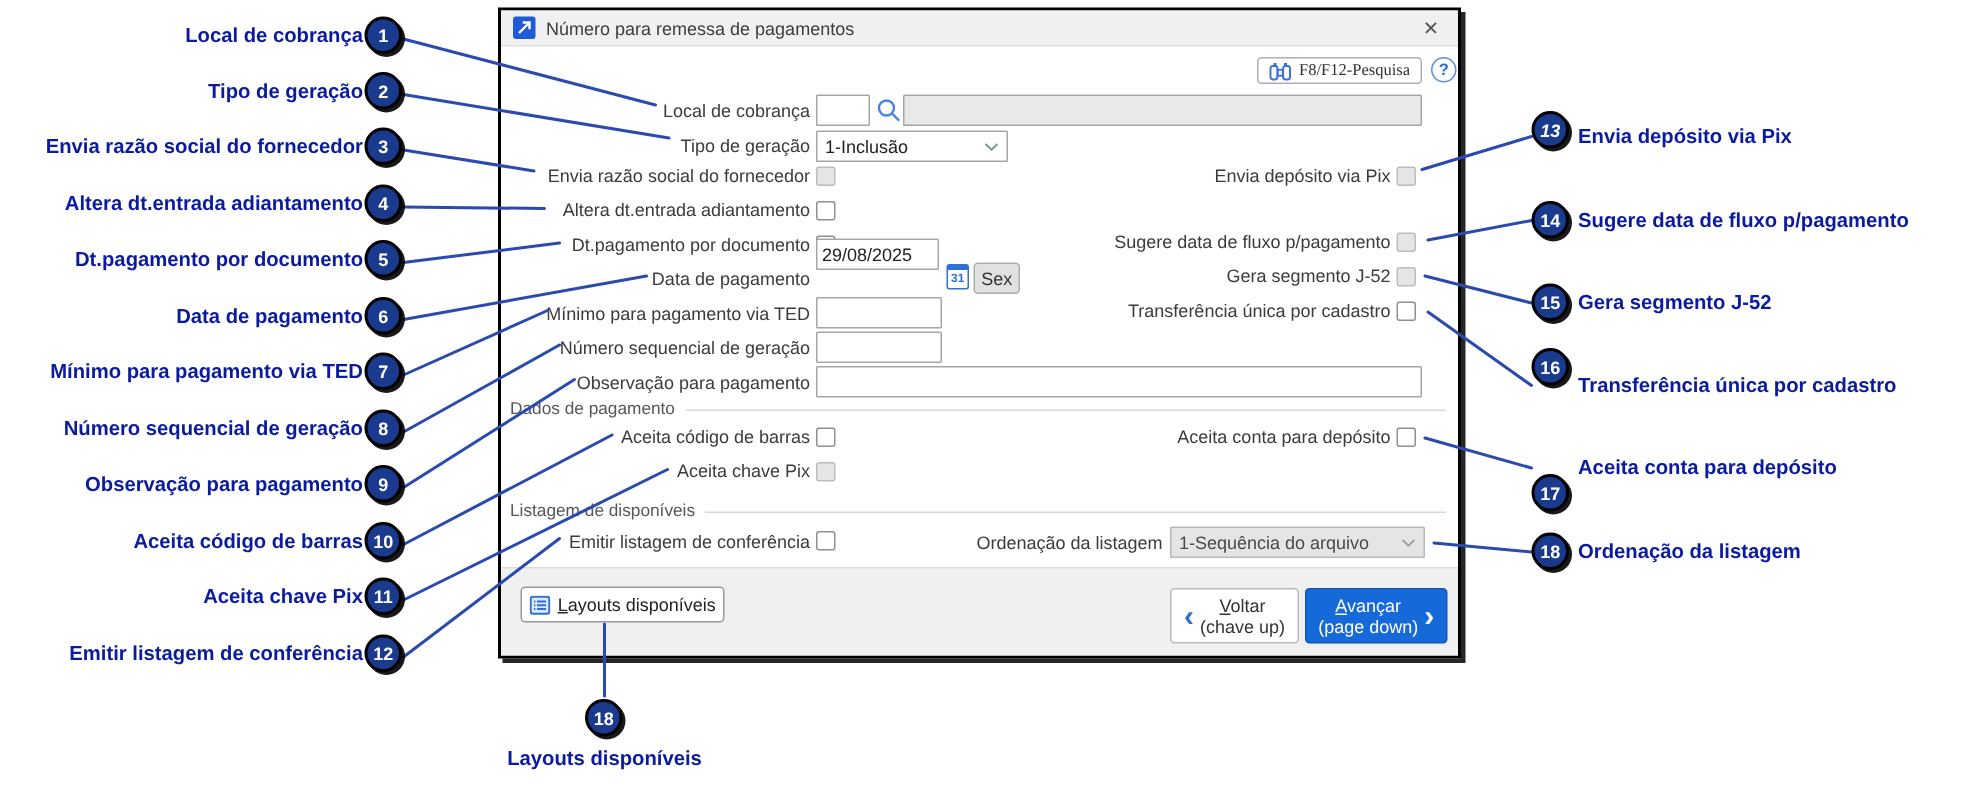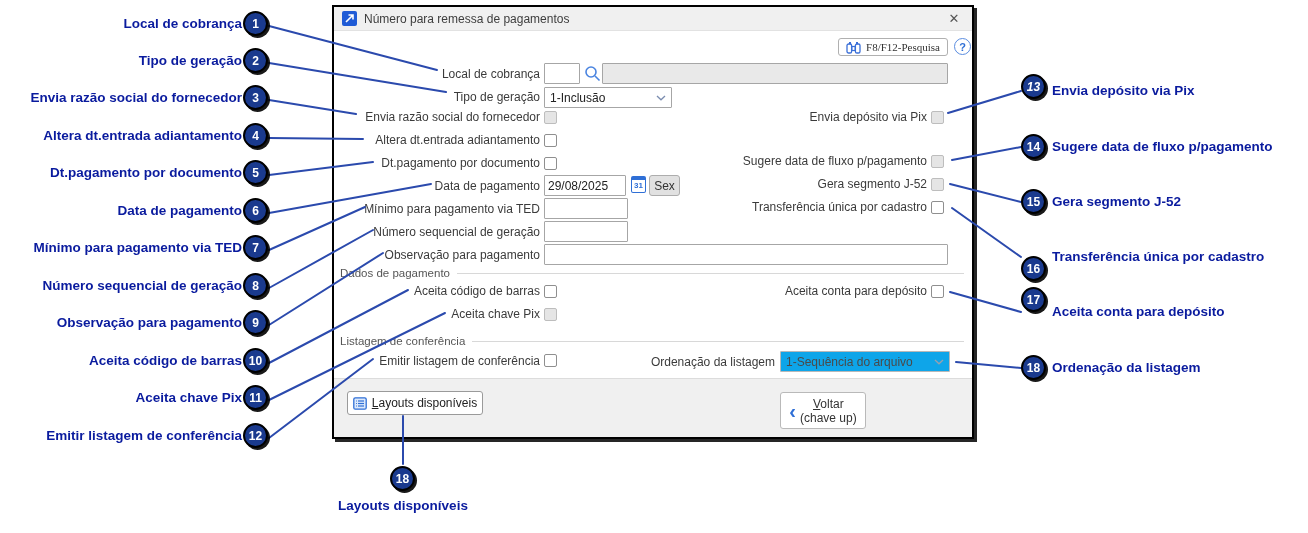--- a/index.html
+++ b/index.html
@@ -27,21 +27,21 @@
 
   .flabel{position:absolute;left:0;width:206px;text-align:right;color:#3b3b3b;white-space:nowrap;}
   .rlabel{position:absolute;left:240px;width:353px;text-align:right;color:#3b3b3b;white-space:nowrap;}
   .inp{position:absolute;box-sizing:border-box;border:1px solid #a6a6a6;background:#fff;
        font-size:12px;color:#222;padding:0 3px;font-family:inherit;border-radius:1px;}
   .inp.ro{background:#e9e9e9;}
   .icon-wrap{position:absolute;}
   .combo{position:absolute;box-sizing:border-box;border:1px solid #a6a6a6;background:#fff;
          display:flex;align-items:center;justify-content:space-between;padding:0 5px;
          font-size:12px;color:#222;border-radius:1px;}
-  .combo.dis{background:#0ea5e9;color:#4a4a4a;border-color:#b8b8b8;}
+  .combo.dis{background:#e5e5e5;color:#4a4a4a;border-color:#b8b8b8;}
   .cb{position:absolute;width:13px;height:13px;border:1px solid #8f8f8f;background:#fff;
       border-radius:2px;box-sizing:border-box;}
   .cb.cbd{background:#e5e5e5;border-color:#bdbdbd;}
   .cal{position:absolute;left:297px;top:169px;width:15px;height:17px;box-sizing:border-box;
        border:1px solid #2f6fd6;border-top:4px solid #2f6fd6;border-radius:2px;background:#fff;
        display:flex;align-items:center;justify-content:center;}
   .cal31{font-size:8px;color:#2f6fd6;font-weight:bold;line-height:1;}
   .weekday{position:absolute;left:315px;top:168px;width:31px;height:21px;box-sizing:border-box;
            background:#e1e1e1;border:1px solid #adadad;border-radius:3px;display:flex;
            align-items:center;justify-content:center;color:#333;}
@@ -126,21 +126,21 @@
     <div class="flabel" style="top:104px;line-height:13px;">Envia razão social do fornecedor</div>
     <div class="cb cbd" style="left:210px;top:104px;"></div>
 
     <div class="flabel" style="top:127px;line-height:13px;">Altera dt.entrada adiantamento</div>
     <div class="cb" style="left:210px;top:127px;"></div>
 
     <div class="flabel" style="top:150px;line-height:13px;">Dt.pagamento por documento</div>
     <div class="cb" style="left:210px;top:150px;"></div>
 
     <div class="flabel" style="top:169px;line-height:20px;">Data de pagamento</div>
-    <input class="inp" style="left: 210px; top: 168px; width: 82px; height: 21px;" value="29/08/2025">
+    <input class="inp" style="left: 210px; top: 152px; width: 82px; height: 21px;" value="29/08/2025">
     <span class="cal">
       <span class="cal31">31</span>
     </span>
     <span class="weekday">Sex</span>
 
     <div class="flabel" style="top:192px;line-height:20px;">Mínimo para pagamento via TED</div>
     <input class="inp" style="left: 210px; top: 191px; width: 84px; height: 21px;" value="">
 
     <div class="flabel" style="top:215px;line-height:20px;">Número sequencial de geração</div>
     <input class="inp" style="left: 210px; top: 214px; width: 84px; height: 21px;" value="">
@@ -167,21 +167,21 @@
     <div class="flabel" style="top:278px;line-height:13px;">Aceita código de barras</div>
     <div class="cb" style="left:210px;top:278px;"></div>
 
     <div class="rlabel" style="top:278px;line-height:13px;">Aceita conta para depósito</div>
     <div class="cb" style="left:597px;top:278px;"></div>
 
     <div class="flabel" style="top:301px;line-height:13px;">Aceita chave Pix</div>
     <div class="cb cbd" style="left:210px;top:301px;"></div>
 
     <div class="group" style="top:334px;">
-      <span class="grp-label">Listagem de conferência</span>
+      <span class="grp-label">Listagem de disponíveis</span>
     </div>
 
     <div class="flabel" style="top:347px;line-height:14px;">Emitir listagem de conferência</div>
     <div class="cb" style="left:210px;top:347px;"></div>
 
     <div class="rlabel" style="top:345px;line-height:21px;left:240px;width:201px;">Ordenação da listagem</div>
     <div class="combo dis" style="left:446px;top:344px;width:170px;height:21px;">
       <span>1-Sequência do arquivo</span>
       <svg width="10" height="6">
           <polyline points="1,1 5,4.8 9,1" fill="none" stroke="#9aa0ad" stroke-width="1.3"></polyline>
@@ -204,20 +204,27 @@
     </button>
 
     <button class="btn-voltar">
       <span class="chev-blue">‹</span>
       <span class="btn-txt">
         <span class="uline">Voltar</span>
         <span>(chave up)</span>
       </span>
     </button>
 
+    <button class="btn-avancar">
+      <span class="btn-txt">
+        <span class="uline">Avançar</span>
+        <span>(page down)</span>
+      </span>
+      <span class="chev-white">›</span>
+    </button>
   </div>
 
   <svg id="lines" width="1308" height="533">
       <line x1="269" y1="26" x2="437" y2="70" stroke="#2b4aad" stroke-width="2" stroke-linecap="round"></line>
       <line x1="269" y1="63" x2="446" y2="92" stroke="#2b4aad" stroke-width="2" stroke-linecap="round"></line>
       <line x1="269" y1="100" x2="356" y2="114" stroke="#2b4aad" stroke-width="2" stroke-linecap="round"></line>
       <line x1="269" y1="138" x2="363" y2="139" stroke="#2b4aad" stroke-width="2" stroke-linecap="round"></line>
       <line x1="269" y1="175" x2="373" y2="162" stroke="#2b4aad" stroke-width="2" stroke-linecap="round"></line>
       <line x1="269" y1="213" x2="431" y2="184" stroke="#2b4aad" stroke-width="2" stroke-linecap="round"></line>
       <line x1="269" y1="250" x2="365" y2="207" stroke="#2b4aad" stroke-width="2" stroke-linecap="round"></line>
@@ -259,23 +266,23 @@
       <div class="badge" style="left: 243px; top: 385px;">11</div>
       <div class="callout-label" style="right: 1066px; top: 388px;">Aceita chave Pix</div>
       <div class="badge" style="left: 243px; top: 423px;">12</div>
       <div class="callout-label" style="right: 1066px; top: 426px;">Emitir listagem de conferência</div>
       <div class="badge" style="left: 1021px; top: 74px; font-style: italic;">13</div>
       <div class="callout-label" style="left: 1052px; top: 81px;">Envia depósito via Pix</div>
       <div class="badge" style="left: 1021px; top: 134px;">14</div>
       <div class="callout-label" style="left: 1052px; top: 137px;">Sugere data de fluxo p/pagamento</div>
       <div class="badge" style="left: 1021px; top: 189px;">15</div>
       <div class="callout-label" style="left: 1052px; top: 192px;">Gera segmento J-52</div>
-      <div class="badge" style="left: 1021px; top: 256px;">16</div>
+      <div class="badge" style="left: 1021px; top: 232px;">16</div>
       <div class="callout-label" style="left: 1052px; top: 247px;">Transferência única por cadastro</div>
-      <div class="badge" style="left: 1021px; top: 287px; text-align: right;">17</div>
+      <div class="badge" style="left: 1021px; top: 316px; text-align: right;">17</div>
       <div class="callout-label" style="left: 1052px; top: 302px;">Aceita conta para depósito</div>
       <div class="badge" style="left: 1021px; top: 355px;">18</div>
       <div class="callout-label" style="left: 1052px; top: 358px;">Ordenação da listagem</div>
       <div class="badge" style="left: 390px; top: 466px;">18</div>
       <div class="callout-label" style="left: 293px; top: 496px; width: 220px; text-align: center;">Layouts disponíveis</div>
     </div>
 
 </div>
 
 </body></html>

